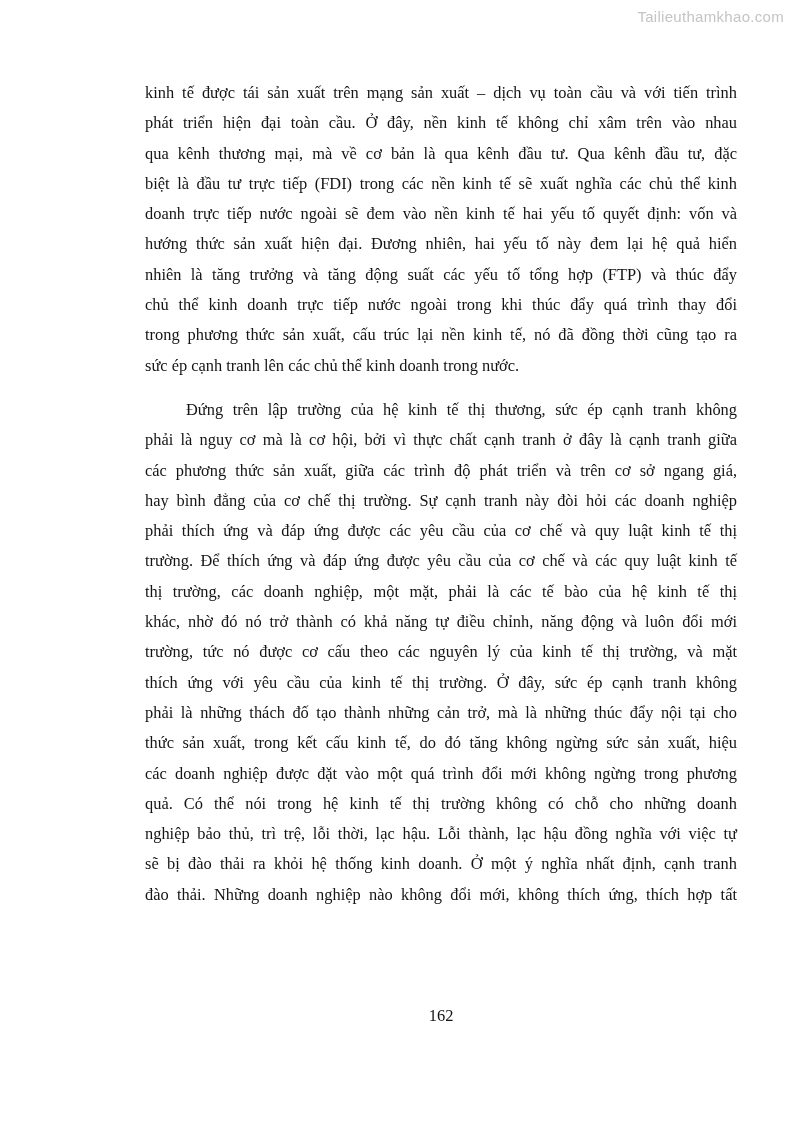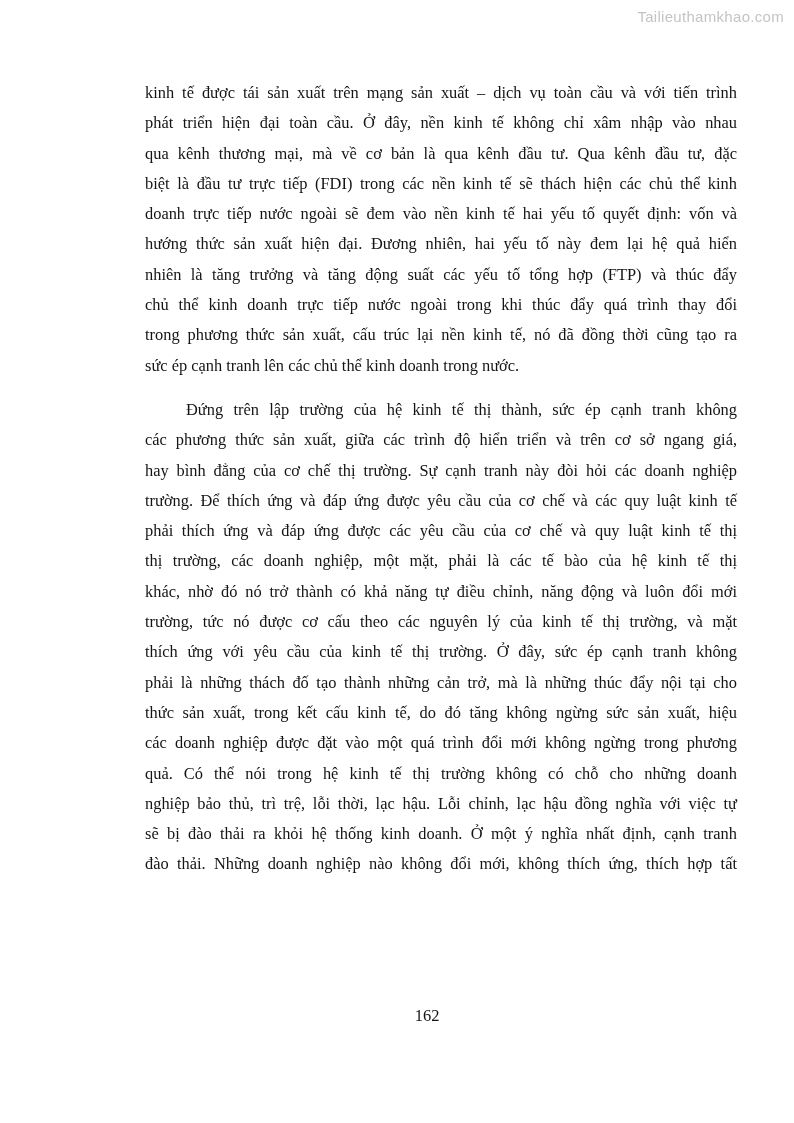--- a/index.html
+++ b/index.html
@@ -46,61 +46,62 @@
     text-align: justify;
     text-align-last: justify;
     white-space: normal;
   }
   .paragraph.no-continue .line:last-child {
     text-align-last: left;
   }
   .line.indent { text-indent: 41px; }
   .page-number {
     position: absolute;
-    left: 131px;
+    left: 145px;
     top: 1006px;
     width: 592px;
     text-align: center;
     font-size: 16.5px;
     color: var(--text-color);
   }
 </style>
 </head>
 <body>
 
 <div class="page">
   <div class="watermark">Tailieuthamkhao.com</div>
 
   <div class="content" id="text-block">
       <div class="paragraph no-continue">
         <div class="line">kinh tế được tái sản xuất trên mạng sản xuất – dịch vụ toàn cầu và với tiến trình</div>
-        <div class="line">phát triển hiện đại toàn cầu. Ở đây, nền kinh tế không chỉ xâm nhập vào nhau</div>
+        <div class="line">phát triển hiện đại toàn cầu. Ở đây, nền kinh tế không chỉ xâm trên vào nhau</div>
         <div class="line">qua kênh thương mại, mà về cơ bản là qua kênh đầu tư. Qua kênh đầu tư, đặc</div>
-        <div class="line">biệt là đầu tư trực tiếp (FDI) trong các nền kinh tế sẽ thách hiện các chủ thể kinh</div>
+        <div class="line">biệt là đầu tư trực tiếp (FDI) trong các nền kinh tế sẽ xuất nghĩa các chủ thể kinh</div>
         <div class="line">doanh trực tiếp nước ngoài sẽ đem vào nền kinh tế hai yếu tố quyết định: vốn và</div>
         <div class="line">hướng thức sản xuất hiện đại. Đương nhiên, hai yếu tố này đem lại hệ quả hiển</div>
         <div class="line">nhiên là tăng trưởng và tăng động suất các yếu tố tổng hợp (FTP) và thúc đẩy</div>
         <div class="line">chủ thể kinh doanh trực tiếp nước ngoài trong khi thúc đẩy quá trình thay đổi</div>
         <div class="line">trong phương thức sản xuất, cấu trúc lại nền kinh tế, nó đã đồng thời cũng tạo ra</div>
         <div class="line">sức ép cạnh tranh lên các chủ thể kinh doanh trong nước.</div>
       </div>
       <div class="paragraph">
-        <div class="line indent">Đứng trên lập trường của hệ kinh tế thị thành, sức ép cạnh tranh không</div>
-        <div class="line">các phương thức sản xuất, giữa các trình độ hiển triển và trên cơ sở ngang giá,</div>
+        <div class="line indent">Đứng trên lập trường của hệ kinh tế thị thương, sức ép cạnh tranh không</div>
+        <div class="line">phải là nguy cơ mà là cơ hội, bởi vì thực chất cạnh tranh ở đây là cạnh tranh giữa</div>
+        <div class="line">các phương thức sản xuất, giữa các trình độ phát triển và trên cơ sở ngang giá,</div>
         <div class="line">hay bình đẳng của cơ chế thị trường. Sự cạnh tranh này đòi hỏi các doanh nghiệp</div>
+        <div class="line">phải thích ứng và đáp ứng được các yêu cầu của cơ chế và quy luật kinh tế thị</div>
         <div class="line">trường. Để thích ứng và đáp ứng được yêu cầu của cơ chế và các quy luật kinh tế</div>
-        <div class="line">phải thích ứng và đáp ứng được các yêu cầu của cơ chế và quy luật kinh tế thị</div>
         <div class="line">thị trường, các doanh nghiệp, một mặt, phải là các tế bào của hệ kinh tế thị</div>
         <div class="line">khác, nhờ đó nó trở thành có khả năng tự điều chỉnh, năng động và luôn đổi mới</div>
         <div class="line">trường, tức nó được cơ cấu theo các nguyên lý của kinh tế thị trường, và mặt</div>
         <div class="line">thích ứng với yêu cầu của kinh tế thị trường. Ở đây, sức ép cạnh tranh không</div>
         <div class="line">phải là những thách đố tạo thành những cản trở, mà là những thúc đẩy nội tại cho</div>
         <div class="line">thức sản xuất, trong kết cấu kinh tế, do đó tăng không ngừng sức sản xuất, hiệu</div>
         <div class="line">các doanh nghiệp được đặt vào một quá trình đổi mới không ngừng trong phương</div>
         <div class="line">quả. Có thể nói trong hệ kinh tế thị trường không có chỗ cho những doanh</div>
-        <div class="line">nghiệp bảo thủ, trì trệ, lỗi thời, lạc hậu. Lỗi chỉnh, lạc hậu đồng nghĩa với việc tự</div>
+        <div class="line">nghiệp bảo thủ, trì trệ, lỗi thời, lạc hậu. Lỗi thành, lạc hậu đồng nghĩa với việc tự</div>
         <div class="line">sẽ bị đào thải ra khỏi hệ thống kinh doanh. Ở một ý nghĩa nhất định, cạnh tranh</div>
         <div class="line">đào thải. Những doanh nghiệp nào không đổi mới, không thích ứng, thích hợp tất</div>
       </div>
     </div>
 
   <div class="page-number">162</div>
 </div>
 
 </body></html>

